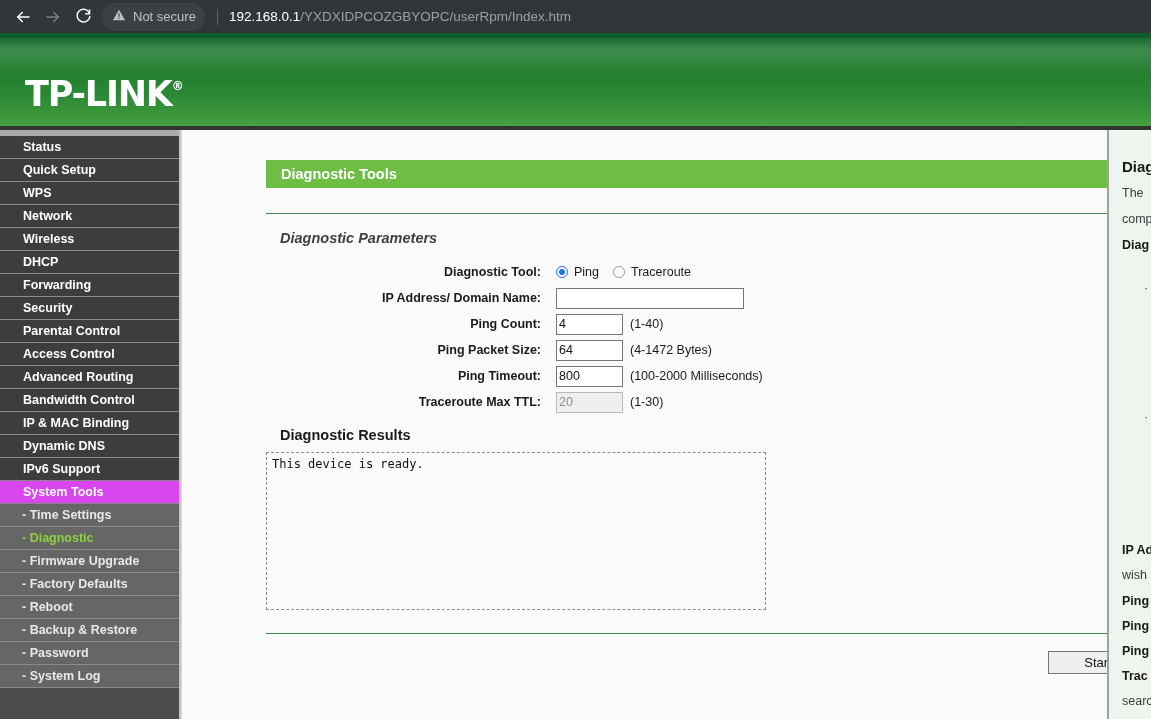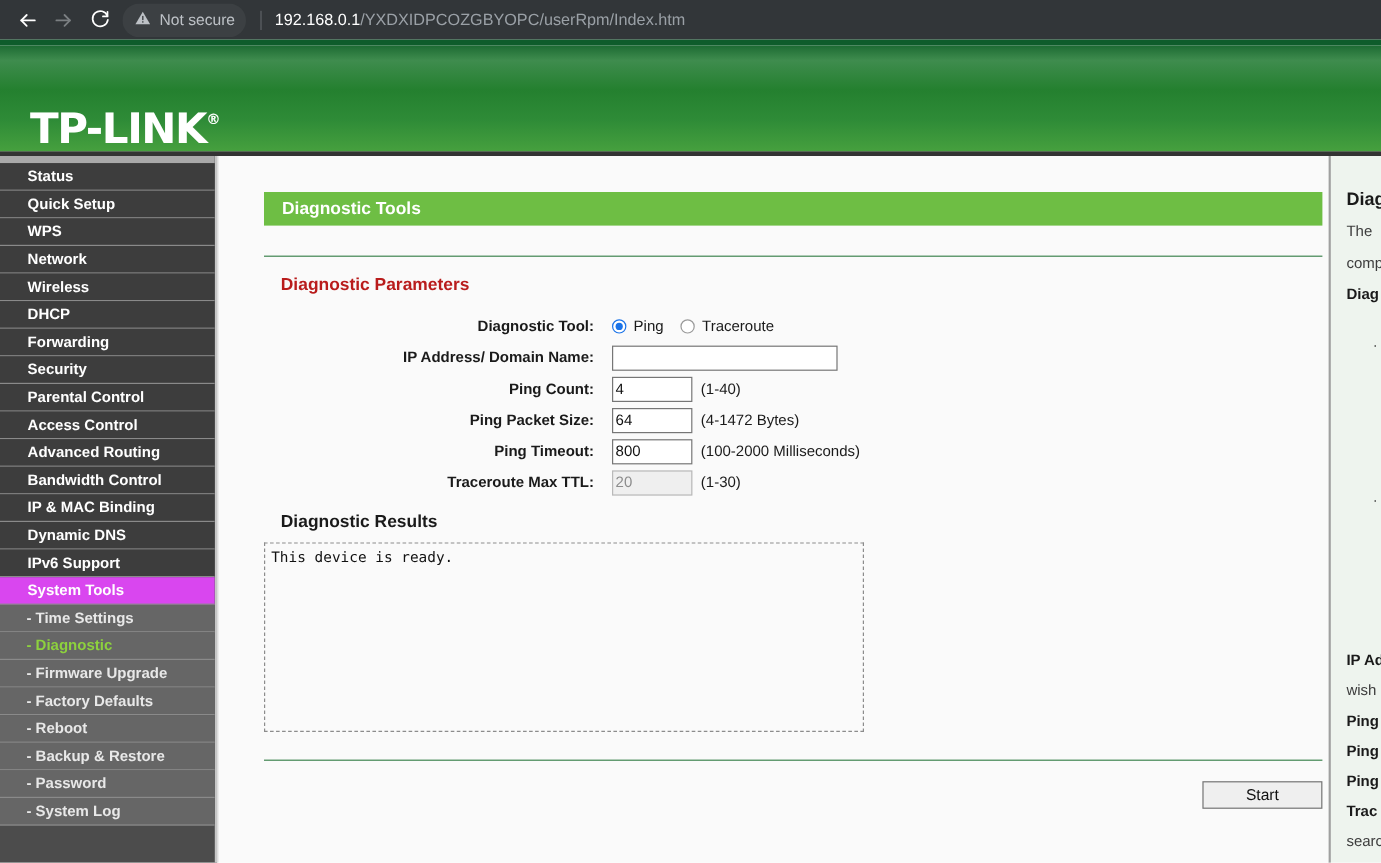--- a/index.html
+++ b/index.html
@@ -84,21 +84,21 @@
     background: #0e5c2b;
   }
   .banner {
     height: 88px;
     background: linear-gradient(to bottom, #1d6b33 0%, #3f8c4e 14%, #24802f 42%, #2e8b37 70%, #46a03e 100%);
     position: relative;
   }
   .logo {
     position: absolute;
     left: 25px;
-    top: 50px;
+    top: 36px;
     color: #ffffff;
     font-size: 35px;
     font-weight: bold;
     letter-spacing: -1.2px;
     font-family: "DejaVu Sans", sans-serif;
     white-space: nowrap;
   }
   .logo .reg {
     font-size: 12px;
     vertical-align: 16px;
@@ -159,20 +159,21 @@
   .content {
     flex: 1;
     background: #fafafa;
     border-left: 1px solid #d8d8d8;
     position: relative;
     overflow: hidden;
     min-width: 0;
   }
   .content-inner {
     padding: 30px 4px 0 38px;
+    margin-left: 46px;
   }
   .title-bar {
     width: 882px;
     height: 28px;
     background: #6ebe44;
     display: flex;
     align-items: center;
     padding-left: 15px;
     box-sizing: border-box;
   }
@@ -183,22 +184,23 @@
   }
   .hr-green {
     width: 882px;
     height: 0;
     border-top: 1px solid #3f8450;
     margin-top: 25px;
   }
   .section-head {
     font-size: 14.5px;
     font-weight: bold;
-    color: #b91c1c;
+    color: #404040;
     margin: 16px 0 0 14px;
+    font-style: italic;
   }
 
   .form {
     margin-top: 13px;
   }
   .form-row {
     display: flex;
     align-items: center;
     height: 26px;
   }

